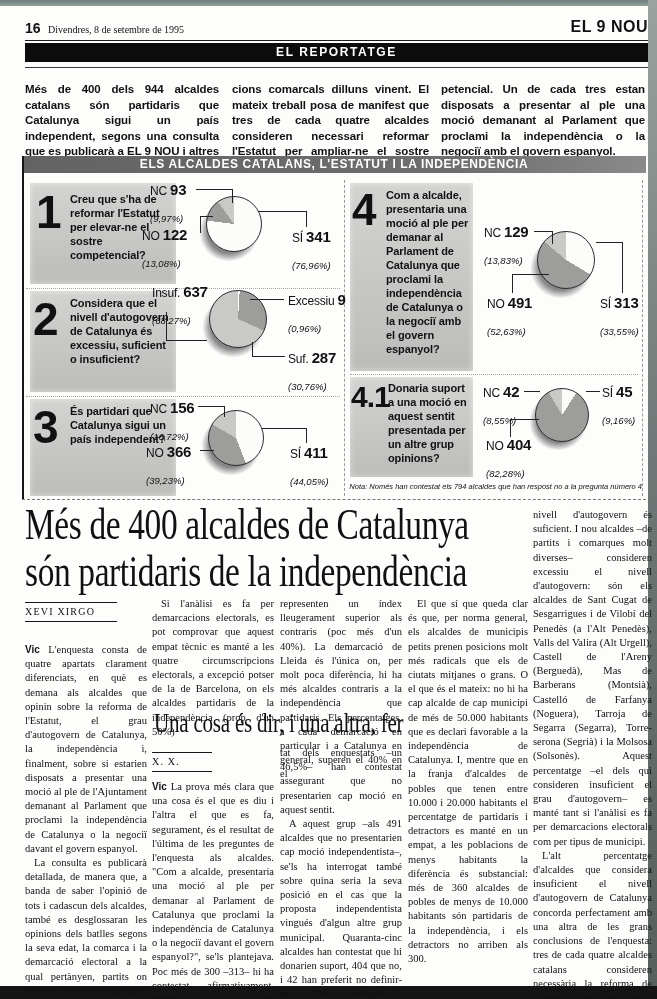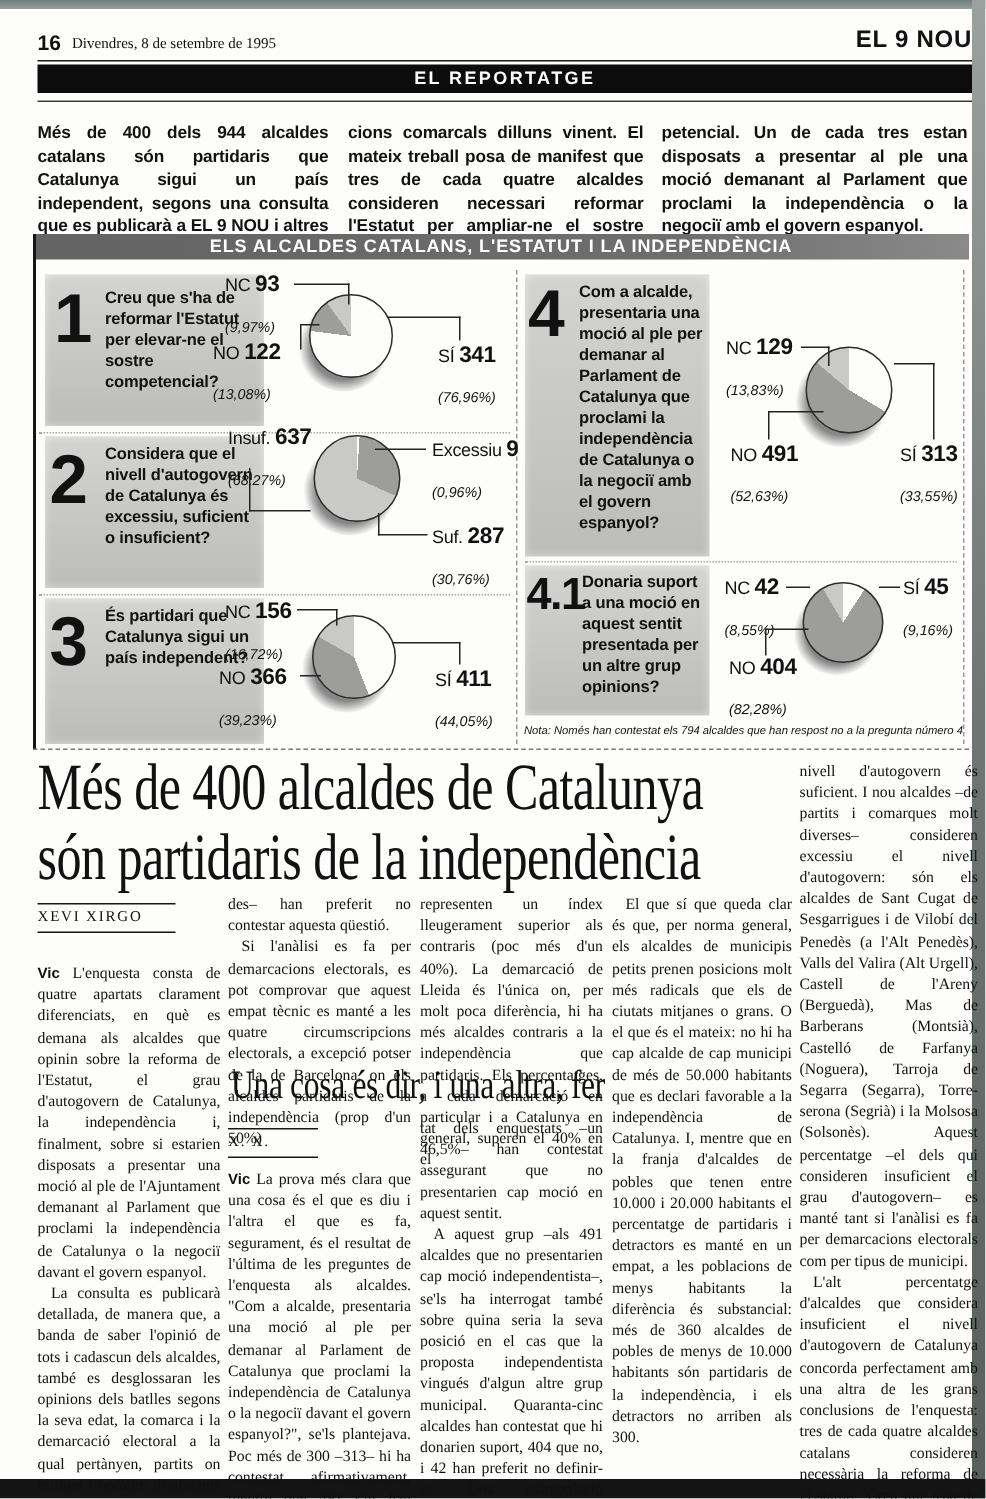--- a/index.html
+++ b/index.html
@@ -196,21 +196,20 @@
 <div class="abs byname" style="left:25px;top:606px">XEVI XIRGO</div>
 <div class="abs byrule" style="left:25px;top:621px;width:92px"></div>
 
 <div class="abs bcol" style="left:25px;top:643px;width:122px">
   <p class="ni"><b class="vic">Vic</b> <span>L'enquesta consta de quatre apartats clarament diferenciats, en què es demana als alcaldes que opinin sobre la reforma de l'Estatut, el grau d'autogovern de Catalunya, la independència i, finalment, sobre si estarien disposats a presentar una moció al ple de l'Ajuntament demanant al Parlament que proclami la independència de Catalunya o la negociï davant el govern espanyol.</span></p>
   <p>La consulta es publicarà detallada, de manera que, a banda de saber l'opinió de tots i cadascun dels alcaldes, també es desglossaran les opinions dels batlles segons la seva edat, la comarca i la demarcació electoral a la qual pertànyen, partits on militen i nombre d'habitants del municipi que representen.</p>
 
 </div>
 
 <div class="abs bcol" style="left:152px;top:597px;width:122px">
-  <p class="ni">des– han preferit no contestar aquesta qüestió.</p>
   <p>Si l'anàlisi es fa per demarcacions electorals, es pot comprovar que aquest empat tècnic es manté a les quatre circumscripcions electorals, a excepció potser de la de Barcelona, on els alcaldes partidaris de la independència (prop d'un 50%)</p>
 </div>
 
 <div class="abs bcol" style="left:280px;top:597px;width:122px">
   <p class="ni">representen un índex lleugerament superior als contraris (poc més d'un 40%). La demarcació de Lleida és l'única on, per molt poca diferència, hi ha més alcaldes contraris a la independència que partidaris. Els percentatges, a cada demarcació en particular i a Catalunya en general, superen el 40% en el</p>
 </div>
 
 <div class="abs bcol" style="left:408px;top:597px;width:120px">
   <p>El que sí que queda clar és que, per norma general, els alcaldes de municipis petits prenen posicions molt més radicals que els de ciutats mitjanes o grans. O el que és el mateix: no hi ha cap alcalde de cap municipi de més de 50.000 habitants que es declari favorable a la independència de Catalunya. I, mentre que en la franja d'alcaldes de pobles que tenen entre 10.000 i 20.000 habitants el percentatge de partidaris i detractors es manté en un empat, a les poblacions de menys habitants la diferència és substancial: més de 360 alcaldes de pobles de menys de 10.000 habitants són partidaris de la independència, i els detractors no arriben als 300.</p>
 

